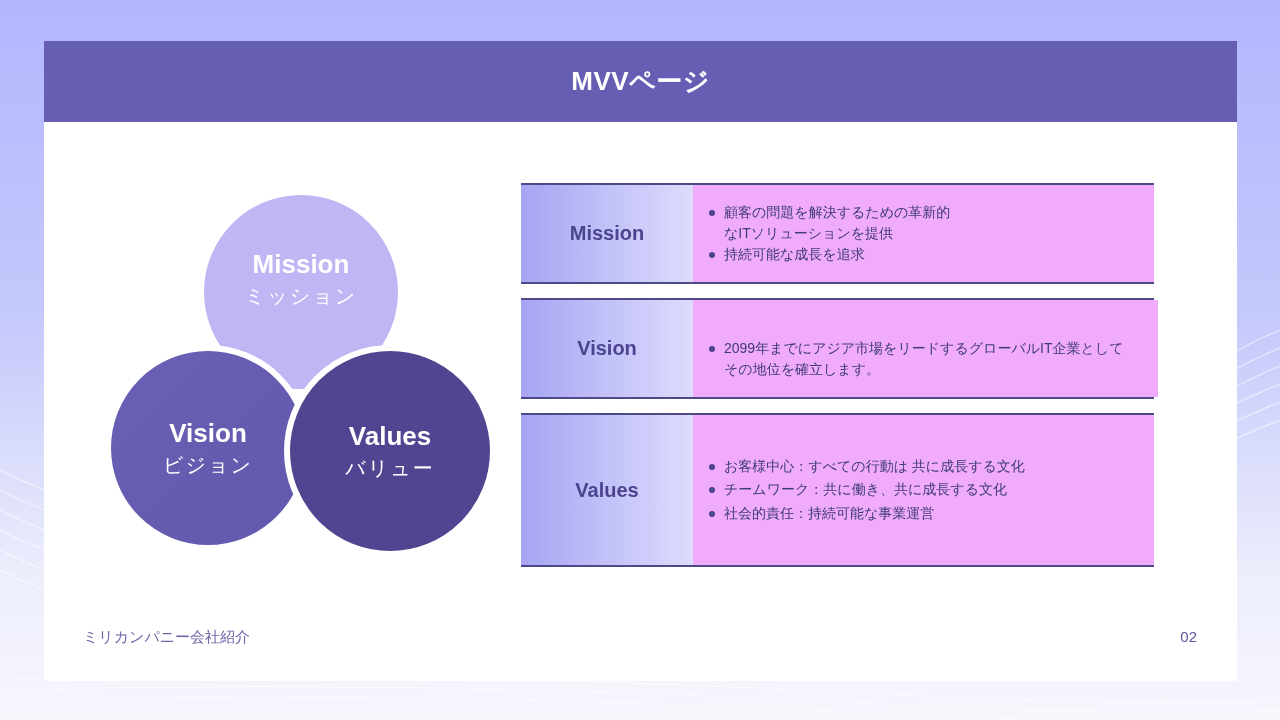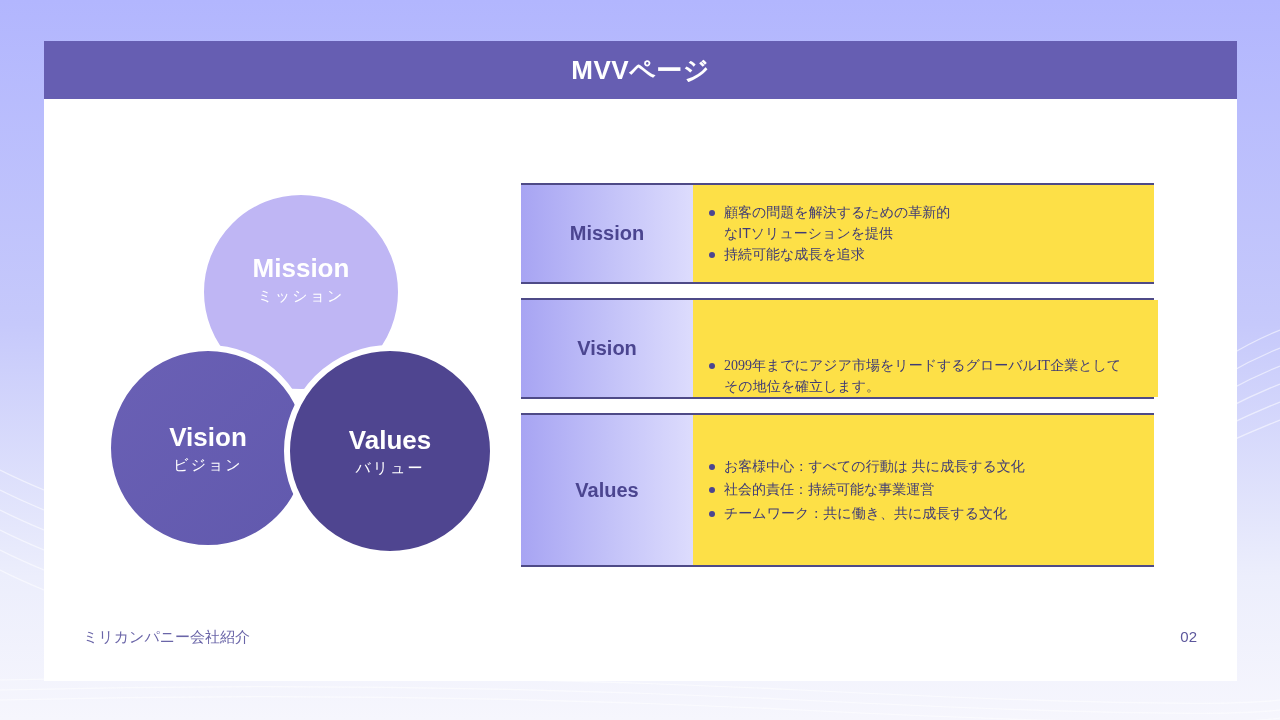--- a/index.html
+++ b/index.html
@@ -7,54 +7,54 @@
     width: 1280px; height: 720px; overflow: hidden; position: relative;
     font-family: "Liberation Sans", "DejaVu Sans", sans-serif;
     background: linear-gradient(180deg, #b2b6fe 0%, #c6c9fb 45%, #eceefc 80%, #f6f6fd 100%);
   }
   .bg-lines { position: absolute; inset: 0; pointer-events: none; }
   .slide {
     position: absolute; left: 44px; top: 41px; width: 1193px; height: 640px;
     background: #ffffff;
   }
   .slide-header {
-    position: absolute; left: 0; top: 0; width: 100%; height: 58px;
+    position: absolute; left: 0; top: 0; width: 100%; height: 81px;
     background: #665eb2; display: flex; align-items: center; justify-content: center;
   }
   .slide-title {
     color: #ffffff; font-size: 26px; font-weight: bold; letter-spacing: 0.5px;
   }
   .venn { position: absolute; left: 60px; top: 145px; width: 400px; height: 370px; }
   .circle {
     position: absolute; border-radius: 50%;
     display: flex; flex-direction: column; align-items: center; justify-content: center;
     color: #ffffff; box-sizing: border-box;
   }
   .circle .en { font-size: 26px; font-weight: bold; line-height: 1.2; }
-  .circle .jp { font-size: 15px; line-height: 1.3; letter-spacing: 2px; margin-top: 2px; }
+  .circle .jp { font-size: 20px; line-height: 1.3; letter-spacing: 2px; margin-top: 2px; }
   .c-mission { left: 94px; top: 3px; width: 206px; height: 206px; background: #bfb6f4; z-index: 1; border: 6px solid #ffffff; }
   .c-vision  { left: 1px; top: 159px; width: 206px; height: 206px; background: linear-gradient(135deg, #6a60b5, #6159ad); z-index: 2; border: 6px solid #ffffff; }
   .c-values  { left: 180px; top: 159px; width: 212px; height: 212px; background: #4f4590; z-index: 3; border: 6px solid #ffffff; }
   .c-mission .en { color: #ffffff; }
   .c-mission { padding-bottom: 26px; }
 
   .rows { position: absolute; left: 477px; top: 142px; width: 633px; }
   .row {
     position: relative; display: flex; width: 633px;
     border-top: 2px solid #4e4a87; border-bottom: 2px solid #4e4a87;
     box-sizing: border-box;
   }
   .row + .row { margin-top: 14px; }
   .row-label {
     width: 172px; flex: none; display: flex; align-items: center; justify-content: center;
     background: linear-gradient(90deg, #a7a4f3 0%, #c2c1f8 50%, #dddcfd 100%);
     color: #4b4590; font-size: 20px; font-weight: bold;
   }
   .row-body {
-    flex: 1; background: #fde047; padding: 0 24px 0 14px;
+    flex: 1; background: #f0abfc; padding: 0 24px 0 14px;
     display: flex; flex-direction: column; justify-content: center;
   }
   .row-body ul { margin: 0; padding: 0; list-style: none; }
   .row-body li {
     position: relative; padding-left: 17px; color: #3f3b76; font-size: 14px; line-height: 21px;
   }
   .row-body li::before {
     content: ""; position: absolute; left: 2px; top: 8px; width: 6px; height: 6px;
     border-radius: 50%; background: #4b4590;
   }
@@ -120,34 +120,34 @@
       <div class="row-body">
         <ul>
           <li style="width:240px"><span>顧客の問題を解決するための革新的なITソリューションを提供</span></li>
           <li><span>持続可能な成長を追求</span></li>
         </ul>
       </div>
     </div>
 
     <div class="row r-vision">
       <div class="row-label">Vision</div>
-      <div class="row-body" style="justify-content:flex-end;padding-top:21px;font-family:Liberation Serif, serif;">
+      <div class="row-body" style="justify-content:center;padding-top:21px;">
         <ul>
           <li style="width:410px"><span>2099年までにアジア市場をリードするグローバルIT企業としてその地位を確立します。</span></li>
         </ul>
       </div>
     </div>
 
     <div class="row r-values row-values">
       <div class="row-label">Values</div>
       <div class="row-body">
         <ul>
           <li><span>お客様中心：すべての行動は 共に成長する文化</span></li>
+          <li><span>チームワーク：共に働き、共に成長する文化</span></li>
           <li><span>社会的責任：持続可能な事業運営</span></li>
-          <li><span>チームワーク：共に働き、共に成長する文化</span></li>
         </ul>
       </div>
     </div>
   </div>
 
   <div class="footer-left">ミリカンパニー会社紹介</div>
   <div class="footer-right">02</div>
 </div>
 
 </body></html>

